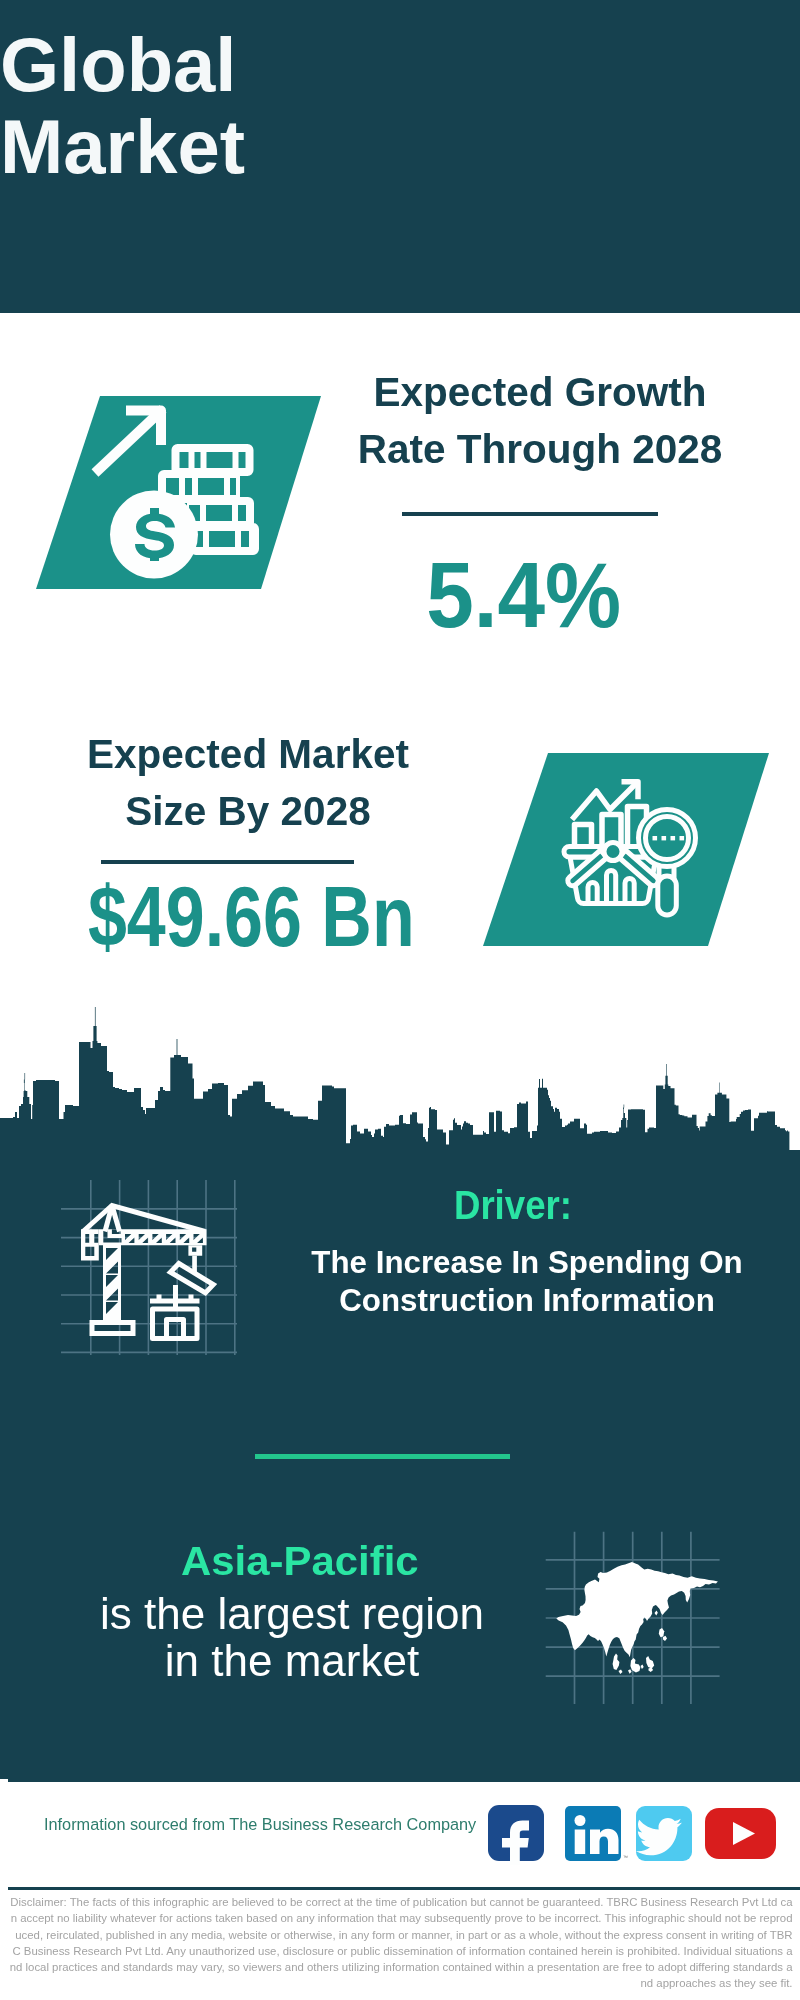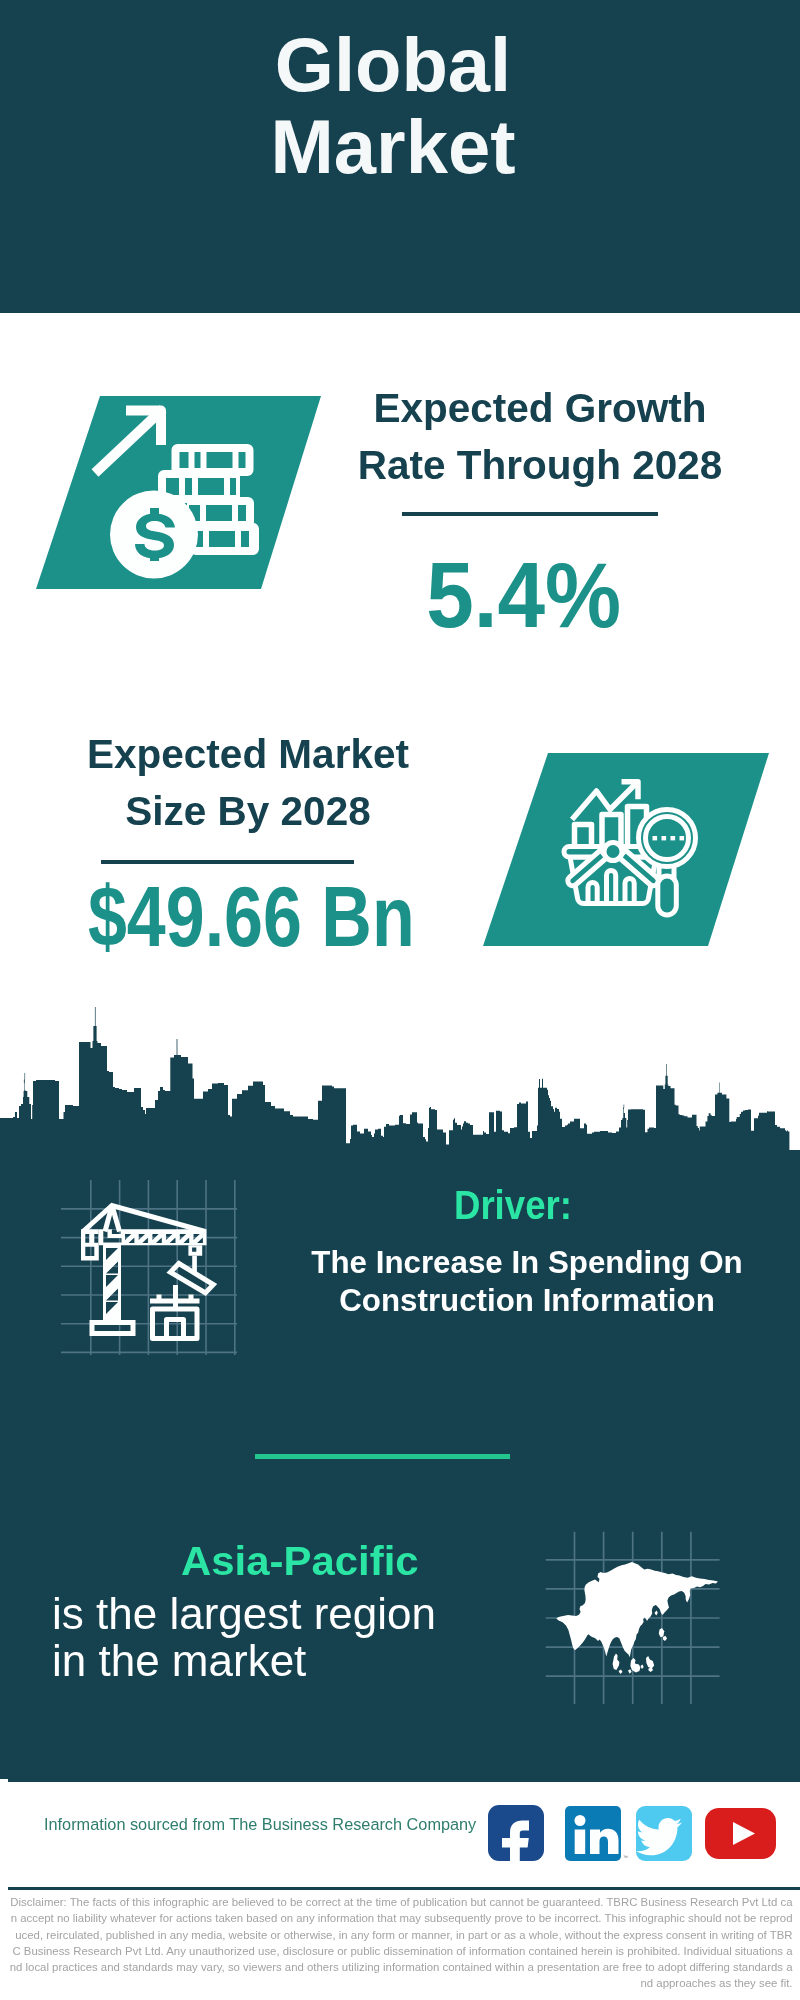--- a/index.html
+++ b/index.html
@@ -3,38 +3,38 @@
 <meta charset="utf-8">
 <style>
   html,body{margin:0;padding:0;}
   body{width:800px;height:2000px;background:#ffffff;
        font-family:"Liberation Sans",sans-serif;overflow:hidden;
        -webkit-font-smoothing:antialiased;}
   .page{position:relative;width:800px;height:2000px;background:#fff;}
 
   
   .header{position:absolute;left:0;top:0;width:800px;height:313px;background:#16414f;}
-  .header-title{position:absolute;left:0;top:24px;width:786px;text-align:center;color:#f4f8f9;
+  .header-title{position:absolute;left:0;top:24px;width:786px;text-align:left;color:#f4f8f9;
     font-size:76px;font-weight:bold;line-height:82px;}
   .stat-head{position:absolute;color:#16414f;font-size:40.5px;font-weight:bold;line-height:56.8px;text-align:center;}
   .rule{position:absolute;background:#16414f;height:4px;}
   .stat-val{position:absolute;color:#1b9189;font-weight:bold;text-align:center;}
 
   
   .skyband{position:absolute;left:0;top:1150px;width:800px;height:629px;background:#16414f;}
   .sky{position:absolute;left:0;top:1005px;width:800px;height:150px;z-index:2;}
 
   
   .driver-title{position:absolute;color:#2ae5a3;font-size:40px;font-weight:bold;text-align:center;line-height:40px;}
   .driver-body{position:absolute;color:#ffffff;font-size:31.3px;font-weight:bold;text-align:center;line-height:37.7px;}
   .green-rule{position:absolute;background:#23c68d;height:5px;}
 
   
   .region-title{position:absolute;color:#2ae5a3;font-size:40px;font-weight:bold;text-align:center;line-height:40px;}
-  .region-body{position:absolute;color:#ffffff;font-size:44px;font-weight:normal;line-height:47.3px;}
+  .region-body{position:absolute;color:#ffffff;font-size:44px;font-weight:normal;text-align:center;line-height:47.3px;}
 
   
   .footer{position:absolute;left:8px;top:1779px;width:800px;height:221px;background:#fff;}
   .foot-rule{position:absolute;left:0;background:#16414f;width:800px;height:3px;}
   .src-text{position:absolute;color:#2e7d6d;font-size:16.3px;line-height:19.7px;}
   .disc{position:absolute;left:8.5px;top:1894px;width:784px;color:#a3a3a3;font-size:11.4px;line-height:16.25px;text-align:right;word-break:break-all;}
 </style>
 </head>
 <body>
 
@@ -73,21 +73,21 @@
 
       <g>
         <circle cx="154" cy="534.5" r="44" fill="#fdfefe"></circle>
         <path d="M150,508 h9 v8.5 h-9 z M150,552 h9 v9 h-9 z" fill="#1b9189"></path>
         <path d="M154.5,513.5 c-11,0 -18.5,6 -18.5,13.5 c0,8 7,11.5 18,13 c7.5,1 10,2.5 10,5.5
                  c0,3 -4,5 -9.5,5 c-6,0 -10,-2.5 -10,-6.5 h-9.5 c0,9 8,14.5 19.5,14.5 c11.5,0 19.5,-5.5 19.5,-13.5
                  c0,-8 -6.5,-11.5 -18.5,-13.5 c-7,-1 -9.5,-2.5 -9.5,-5.5 c0,-3 3.5,-5 9,-5 c5.5,0 9.5,2.5 10.5,6.5
                  h9.5 c-1,-8.5 -8.5,-14 -20.5,-14 z" fill="#1b9189"></path>
       </g>
     </svg>
-    <div class="stat-head" style="left:320px;top:380px;width:440px;">
+    <div class="stat-head" style="left:320px;top:364px;width:440px;">
       <div>Expected Growth</div>
       <div>Rate Through 2028</div>
     </div>
     <div class="rule" style="left:402px;top:512px;width:256px;"></div>
     <div class="stat-val" style="left:340px;top:549px;width:395px;font-size:92px;line-height:92px;transform:scaleX(0.93);transform-origin:left top;">5.4%</div>
   </div>
 
   <div>
     <div class="stat-head" style="left:28px;top:726px;width:440px;">
       <div>Expected Market</div>

